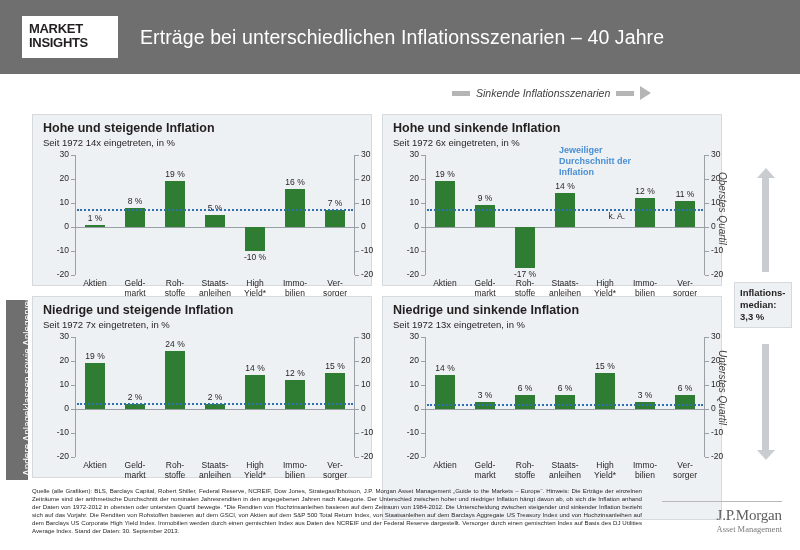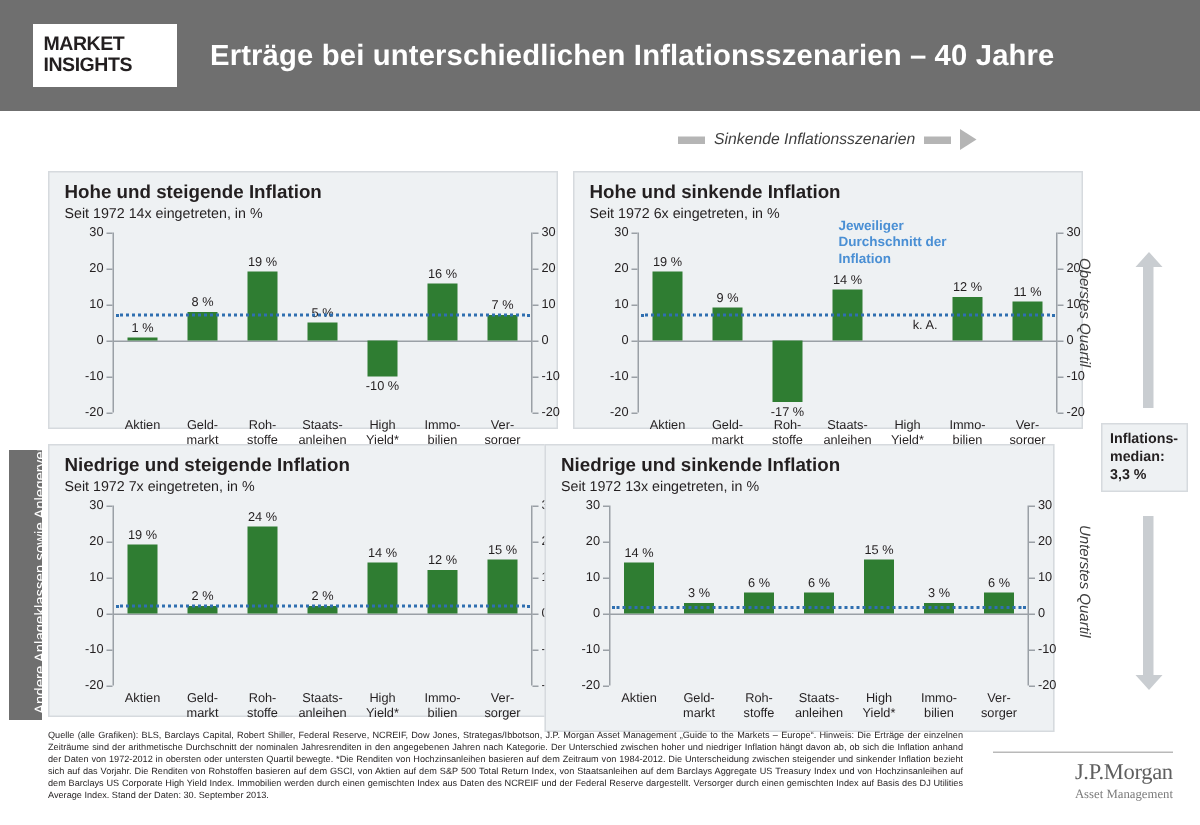--- a/index.html
+++ b/index.html
@@ -17,21 +17,21 @@
   .header { position:absolute; left:0; top:0; width:800px; height:74px; background:#6f6f6f; }
   .logo-box {
     position:absolute; left:22px; top:16px; width:96px; height:42px;
     background:#ffffff; color:#231f20;
     padding:6px 7px; line-height:1.05;
   }
   .logo-box .l1 { font-size:13px; font-weight:bold; letter-spacing:-0.3px; }
   .logo-box .l2 { font-size:13px; font-weight:bold; letter-spacing:-0.3px; }
   .header-title {
     position:absolute; left:140px; top:26px;
-    color:#ffffff; font-size:19.5px; font-weight:bold; letter-spacing:0.1px;
+    color:#ffffff; font-size:19.5px; font-weight:normal; letter-spacing:0.1px;
   }
 
   
   .arrow-row { position:absolute; top:86px; left:0; width:800px; height:26px; }
   .arrow-wrap { position:absolute; display:flex; align-items:center; gap:6px; }
   .arrow-caption {
     font-size:10.5px; font-style:italic; color:#3f3f3f; white-space:nowrap;
   }
   .tri { width:0; height:0; }
   .tri-left { border-top:7px solid transparent; border-bottom:7px solid transparent; border-right:11px solid #b5b5b5; }
@@ -304,21 +304,21 @@
         <div class="bar" style="left: 210px; top: 43.2px; height: 28.8px; background: rgb(47, 125, 50);"></div>
         <div class="bar-val" style="left: 200px; top: 31.2px;">12 %</div>
         <div class="cat-label" style="left: 197px; top: 124px;">Immo-<br>bilien</div>
         <div class="bar" style="left: 250px; top: 36px; height: 36px; background: rgb(47, 125, 50);"></div>
         <div class="bar-val" style="left: 240px; top: 24px;">15 %</div>
         <div class="cat-label" style="left: 237px; top: 124px;">Ver-<br>sorger</div>
         <div class="avg-line" style="left: 2px; width: 276px; top: 66px; border-top-color: rgb(47, 111, 176);"></div>
       </div>
   </div>
 
-  <div class="panel" style="left:363px; top:296px; width:340px; height:192px;">
+  <div class="panel" style="left:382px; top:296px; width:340px; height:224px;">
     <div class="panel-title">Niedrige und sinkende Inflation</div>
     <div class="panel-sub">Seit 1972 13x eingetreten, in %</div>
     <div class="plot" id="plot3">
         <div class="axis-line" style="left: 0px; top: 0px; width: 1px; height: 120px;"></div>
         <div class="axis-line" style="left: 279px; top: 0px; width: 1px; height: 120px;"></div>
         <div class="zero-line" style="top: 72px;"></div>
         <div class="tick-label" style="left: -30px; top: -6px;">30</div>
         <div class="tick-label right" style="left: 286px; top: -6px;">30</div>
         <div class="tick-mark" style="left: -4px; top: 0px;"></div>
         <div class="tick-mark" style="left: 280px; top: 0px;"></div>

